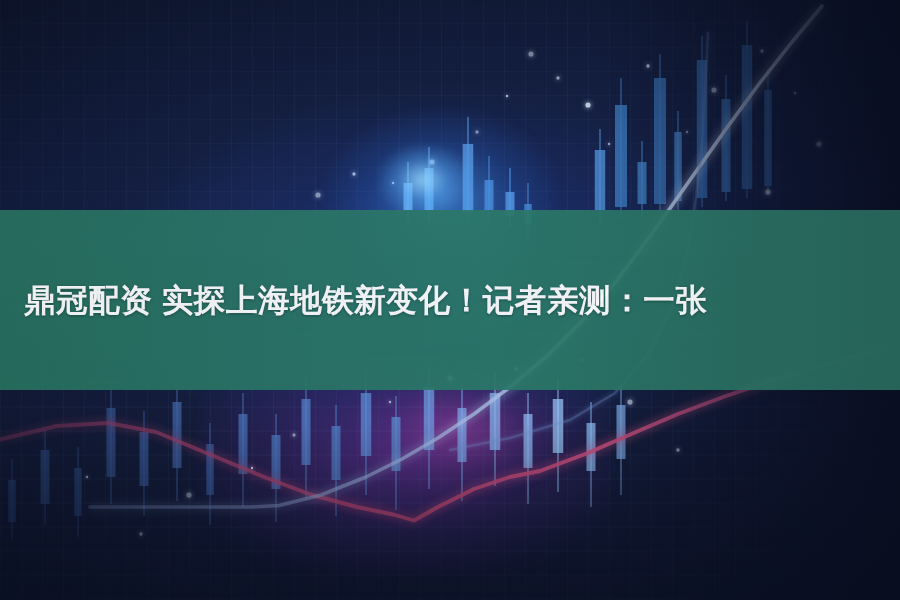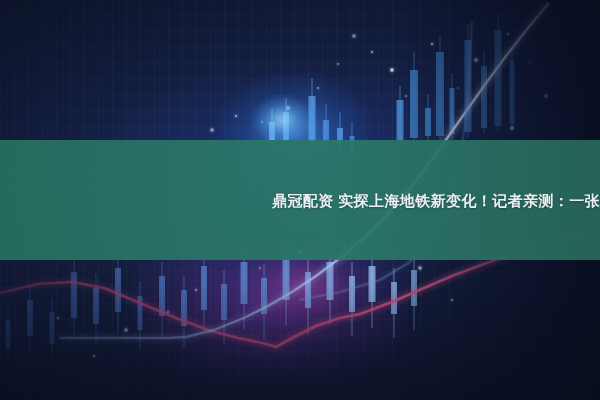--- a/index.html
+++ b/index.html
@@ -114,25 +114,25 @@
     width: 600px;
     height: 120px;
     background: linear-gradient(90deg, #27705f 0%, #2a7466 28%, #2b7869 55%, #2a7163 78%, #28695c 100%);
     opacity: 0.93;
     display: flex;
     align-items: center;
     justify-content: center;
   }
   .headline {
     width: 100%;
-    padding: 0 0;
+    padding: 0 16px;
     box-sizing: border-box;
-    text-align: right;
+    text-align: left;
     color: #ffffff;
-    font-size: 15px;
+    font-size: 21px;
     font-weight: bold;
     line-height: 37px;
     letter-spacing: 0.4px;
     text-shadow: 0 1px 2px rgba(0,0,0,0.30);
   }
   .headline .l1 { display: block; }
   .headline .l2 { display: block; }
 </style>
 </head>
 <body>

